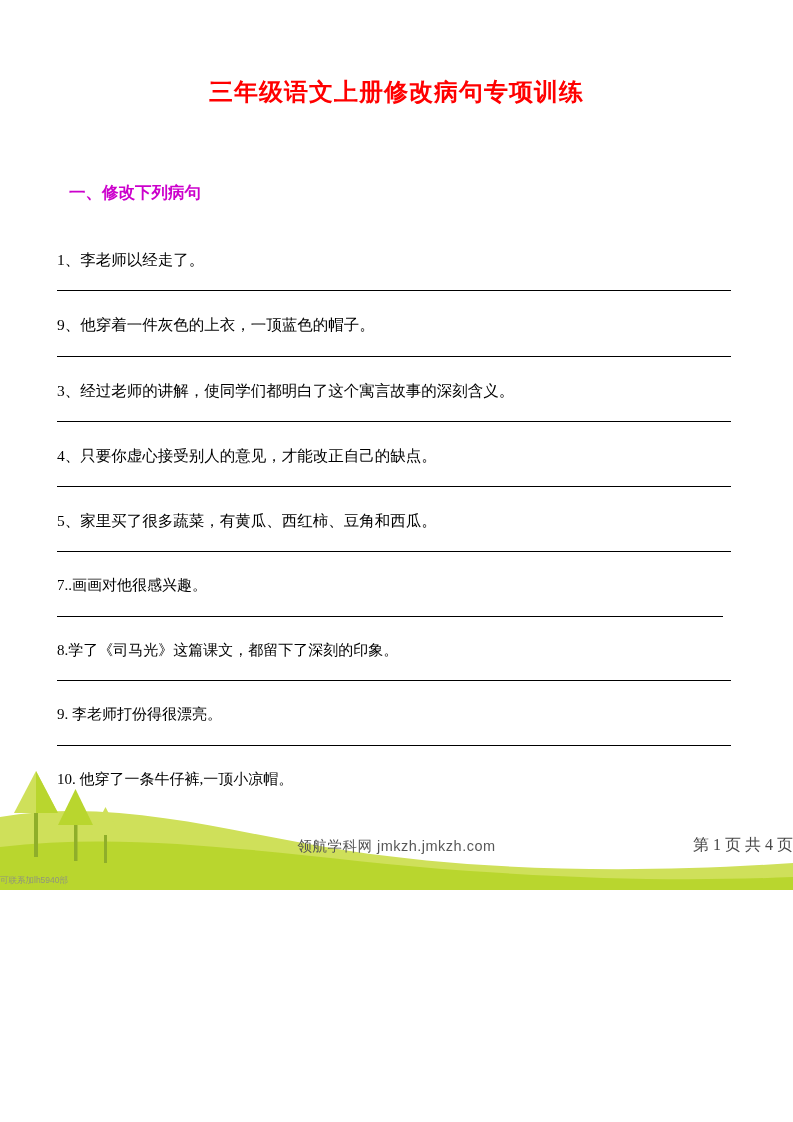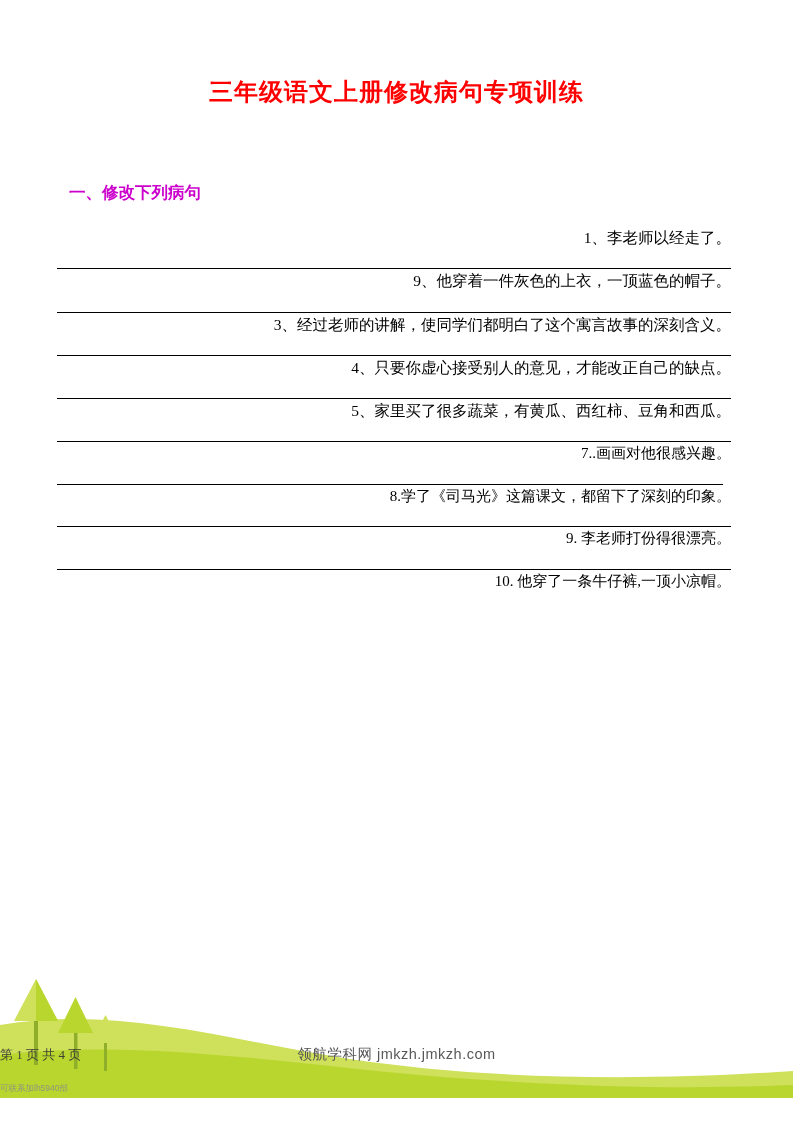--- a/index.html
+++ b/index.html
@@ -10,21 +10,21 @@
     width: 793px;
     height: 1122px;
     background: #ffffff;
     font-family: "Liberation Serif", serif;
     position: relative;
     overflow: hidden;
   }
   .page {
     position: relative;
     width: 793px;
-    height: 1098px;
+    height: 890px;
     box-sizing: border-box;
     border-radius: 25px;
   }
   .doc-title {
     text-align: center;
     color: #ff0000;
     font-family: "Liberation Sans", sans-serif;
     font-weight: bold;
     font-size: 24px;
     letter-spacing: 1px;
@@ -39,21 +39,21 @@
     margin: 12px;
     padding-left: 57px;
     padding-top: 62px;
   }
   .content {
     padding-left: 57px;
     padding-right: 62px;
     padding-top: 10px;
   }
   .q-item {
-    text-align: right;
+    margin-top: 22px;
   }
   .q-text {
     font-size: 15.5px;
     color: #000000;
     line-height: 1.5;
     font-family: "Liberation Serif", serif;
     white-space: nowrap;
   }
   .answer-line {
     border-bottom: 1px solid #000000;
@@ -88,23 +88,23 @@
   }
   .watermark .wm-sub {
     color: #3a3a3a;
     opacity: 0.85;
   }
   .page-number {
     position: absolute;
     left: 0;
     right: 0;
     bottom: 34px;
-    text-align: left;
+    text-align: right;
     font-family: "Liberation Serif", serif;
-    font-size: 13px;
+    font-size: 16px;
     color: #333333;
     opacity: 0.9;
   }
   .corner-note {
     position: absolute;
     left: 0;
     bottom: 3px;
     font-family: "Liberation Sans", sans-serif;
     font-size: 8.5px;
     color: #8a8a8a;

